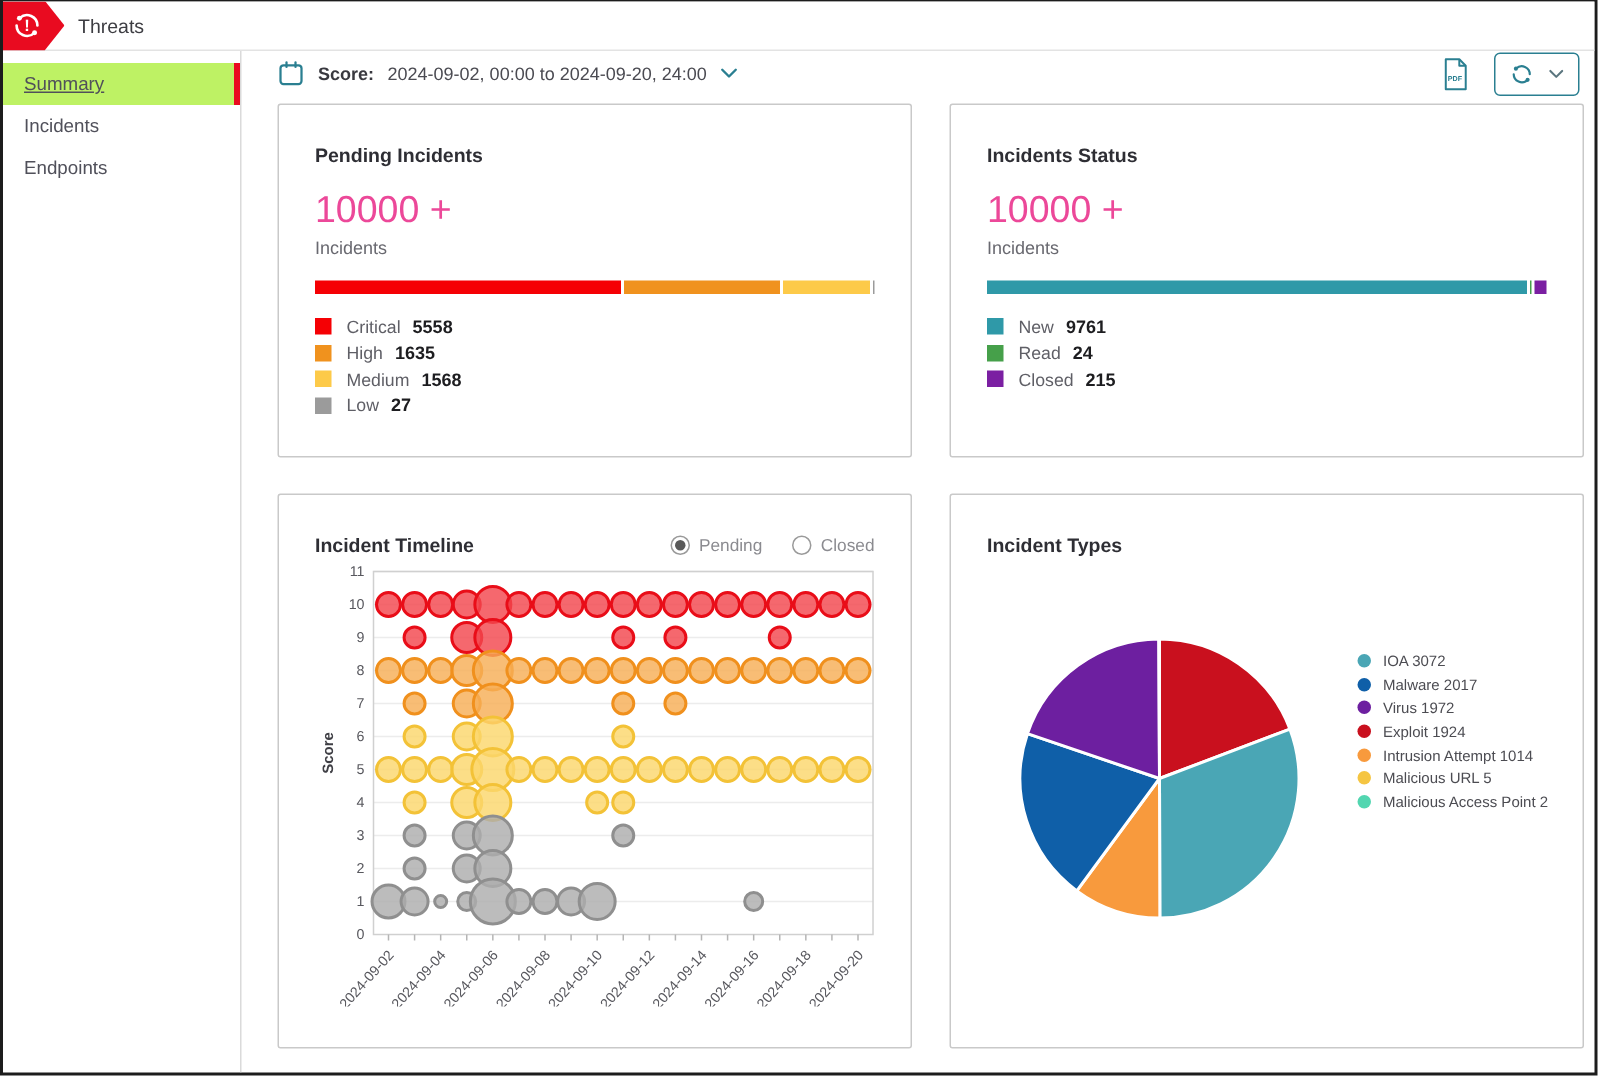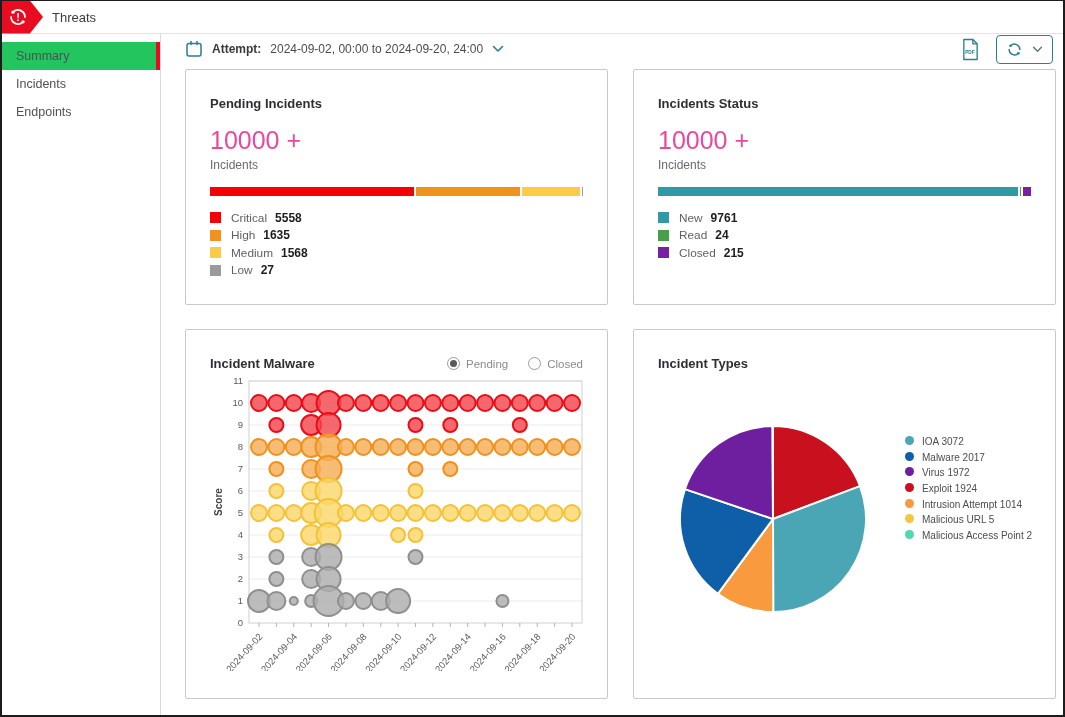--- a/index.html
+++ b/index.html
@@ -19,21 +19,21 @@
   .pennant { width:41px; height:33px; background:#e90b20;
              clip-path:polygon(0 0,68% 0,100% 50%,68% 100%,0 100%);
              display:flex; align-items:center; padding-left:5px; flex:0 0 auto; }
   .app-title { margin-left:9px; font-size:13px; color:#3d3d42; }
 
   .body { display:flex; flex:1; min-height:0; }
 
   
   .sidebar { width:159px; flex:0 0 auto; border-right:1px solid #dadada; padding-top:8px; }
   .side-item { position:relative; padding:7px 14px; font-size:12.5px; color:#50505a; cursor:pointer; }
-  .side-item.active { background:#22c55e; }
+  .side-item.active { background:#bef264;text-decoration:underline; }
   .side-item.active::after { content:""; position:absolute; right:0; top:0; bottom:0; width:4px; background:#e90b20; }
 
   
   .main { flex:1; min-width:0; padding:0 10px 0 24px; }
   .toolbar { height:30px; display:flex; align-items:center; margin-bottom:5px; }
   .tb-left { display:flex; align-items:center; gap:9px; cursor:pointer; }
   .range-label { font-size:12px; font-weight:700; color:#39393f; }
   .range-value { font-size:12px; color:#4b4b52; }
   .tb-right { margin-left:auto; display:flex; align-items:center; gap:16px; }
   .pdf-btn { background:none; border:none; padding:0; cursor:pointer; display:flex; }
@@ -102,21 +102,21 @@
 
     <div class="main">
 
       <div class="toolbar">
         <div class="tb-left">
           <svg width="18" height="18" viewBox="0 0 18 18">
             <rect x="2" y="3.5" width="14" height="12.5" rx="2" fill="none" stroke="#2a7f91" stroke-width="1.5"></rect>
             <line x1="6" y1="1.6" x2="6" y2="4.6" stroke="#2a7f91" stroke-width="1.5" stroke-linecap="round"></line>
             <line x1="12" y1="1.6" x2="12" y2="4.6" stroke="#2a7f91" stroke-width="1.5" stroke-linecap="round"></line>
           </svg>
-          <span class="range-label">Attempt:</span>
+          <span class="range-label">Score:</span>
           <span class="range-value">2024-09-02, 00:00 to 2024-09-20, 24:00</span>
           <svg width="12" height="8" viewBox="0 0 12 8">
             <path d="M1.5 1.5 L6 6 L10.5 1.5" fill="none" stroke="#2a7f91" stroke-width="1.6" stroke-linecap="round" stroke-linejoin="round"></path>
           </svg>
         </div>
         <div class="tb-right">
           <button class="pdf-btn">
             <svg width="19" height="23" viewBox="0 0 20 24">
               <path d="M3 1.5 h9.5 L17 6 v16.5 H3 Z" fill="none" stroke="#2a7f91" stroke-width="1.4" stroke-linejoin="round"></path>
               <path d="M12.5 1.5 V6 H17" fill="none" stroke="#2a7f91" stroke-width="1.4" stroke-linejoin="round"></path>
@@ -196,21 +196,21 @@
               <div class="lg-row">
                 <div class="lg-swatch" style="background: rgb(123, 31, 162);"></div>
                 <div class="lg-label">Closed</div>
                 <div class="lg-value">215</div>
               </div>
             </div>
         </div>
 
         <div class="card">
           <div class="tl-head">
-            <h3>Incident Malware</h3>
+            <h3>Incident Timeline</h3>
             <div class="radio-group">
               <span class="radio sel" id="radio-pending">
                 <span class="radio-dot"></span>
                 <span>Pending</span>
               </span>
               <span class="radio" id="radio-closed">
                 <span class="radio-dot"></span>
                 <span>Closed</span>
               </span>
             </div>

